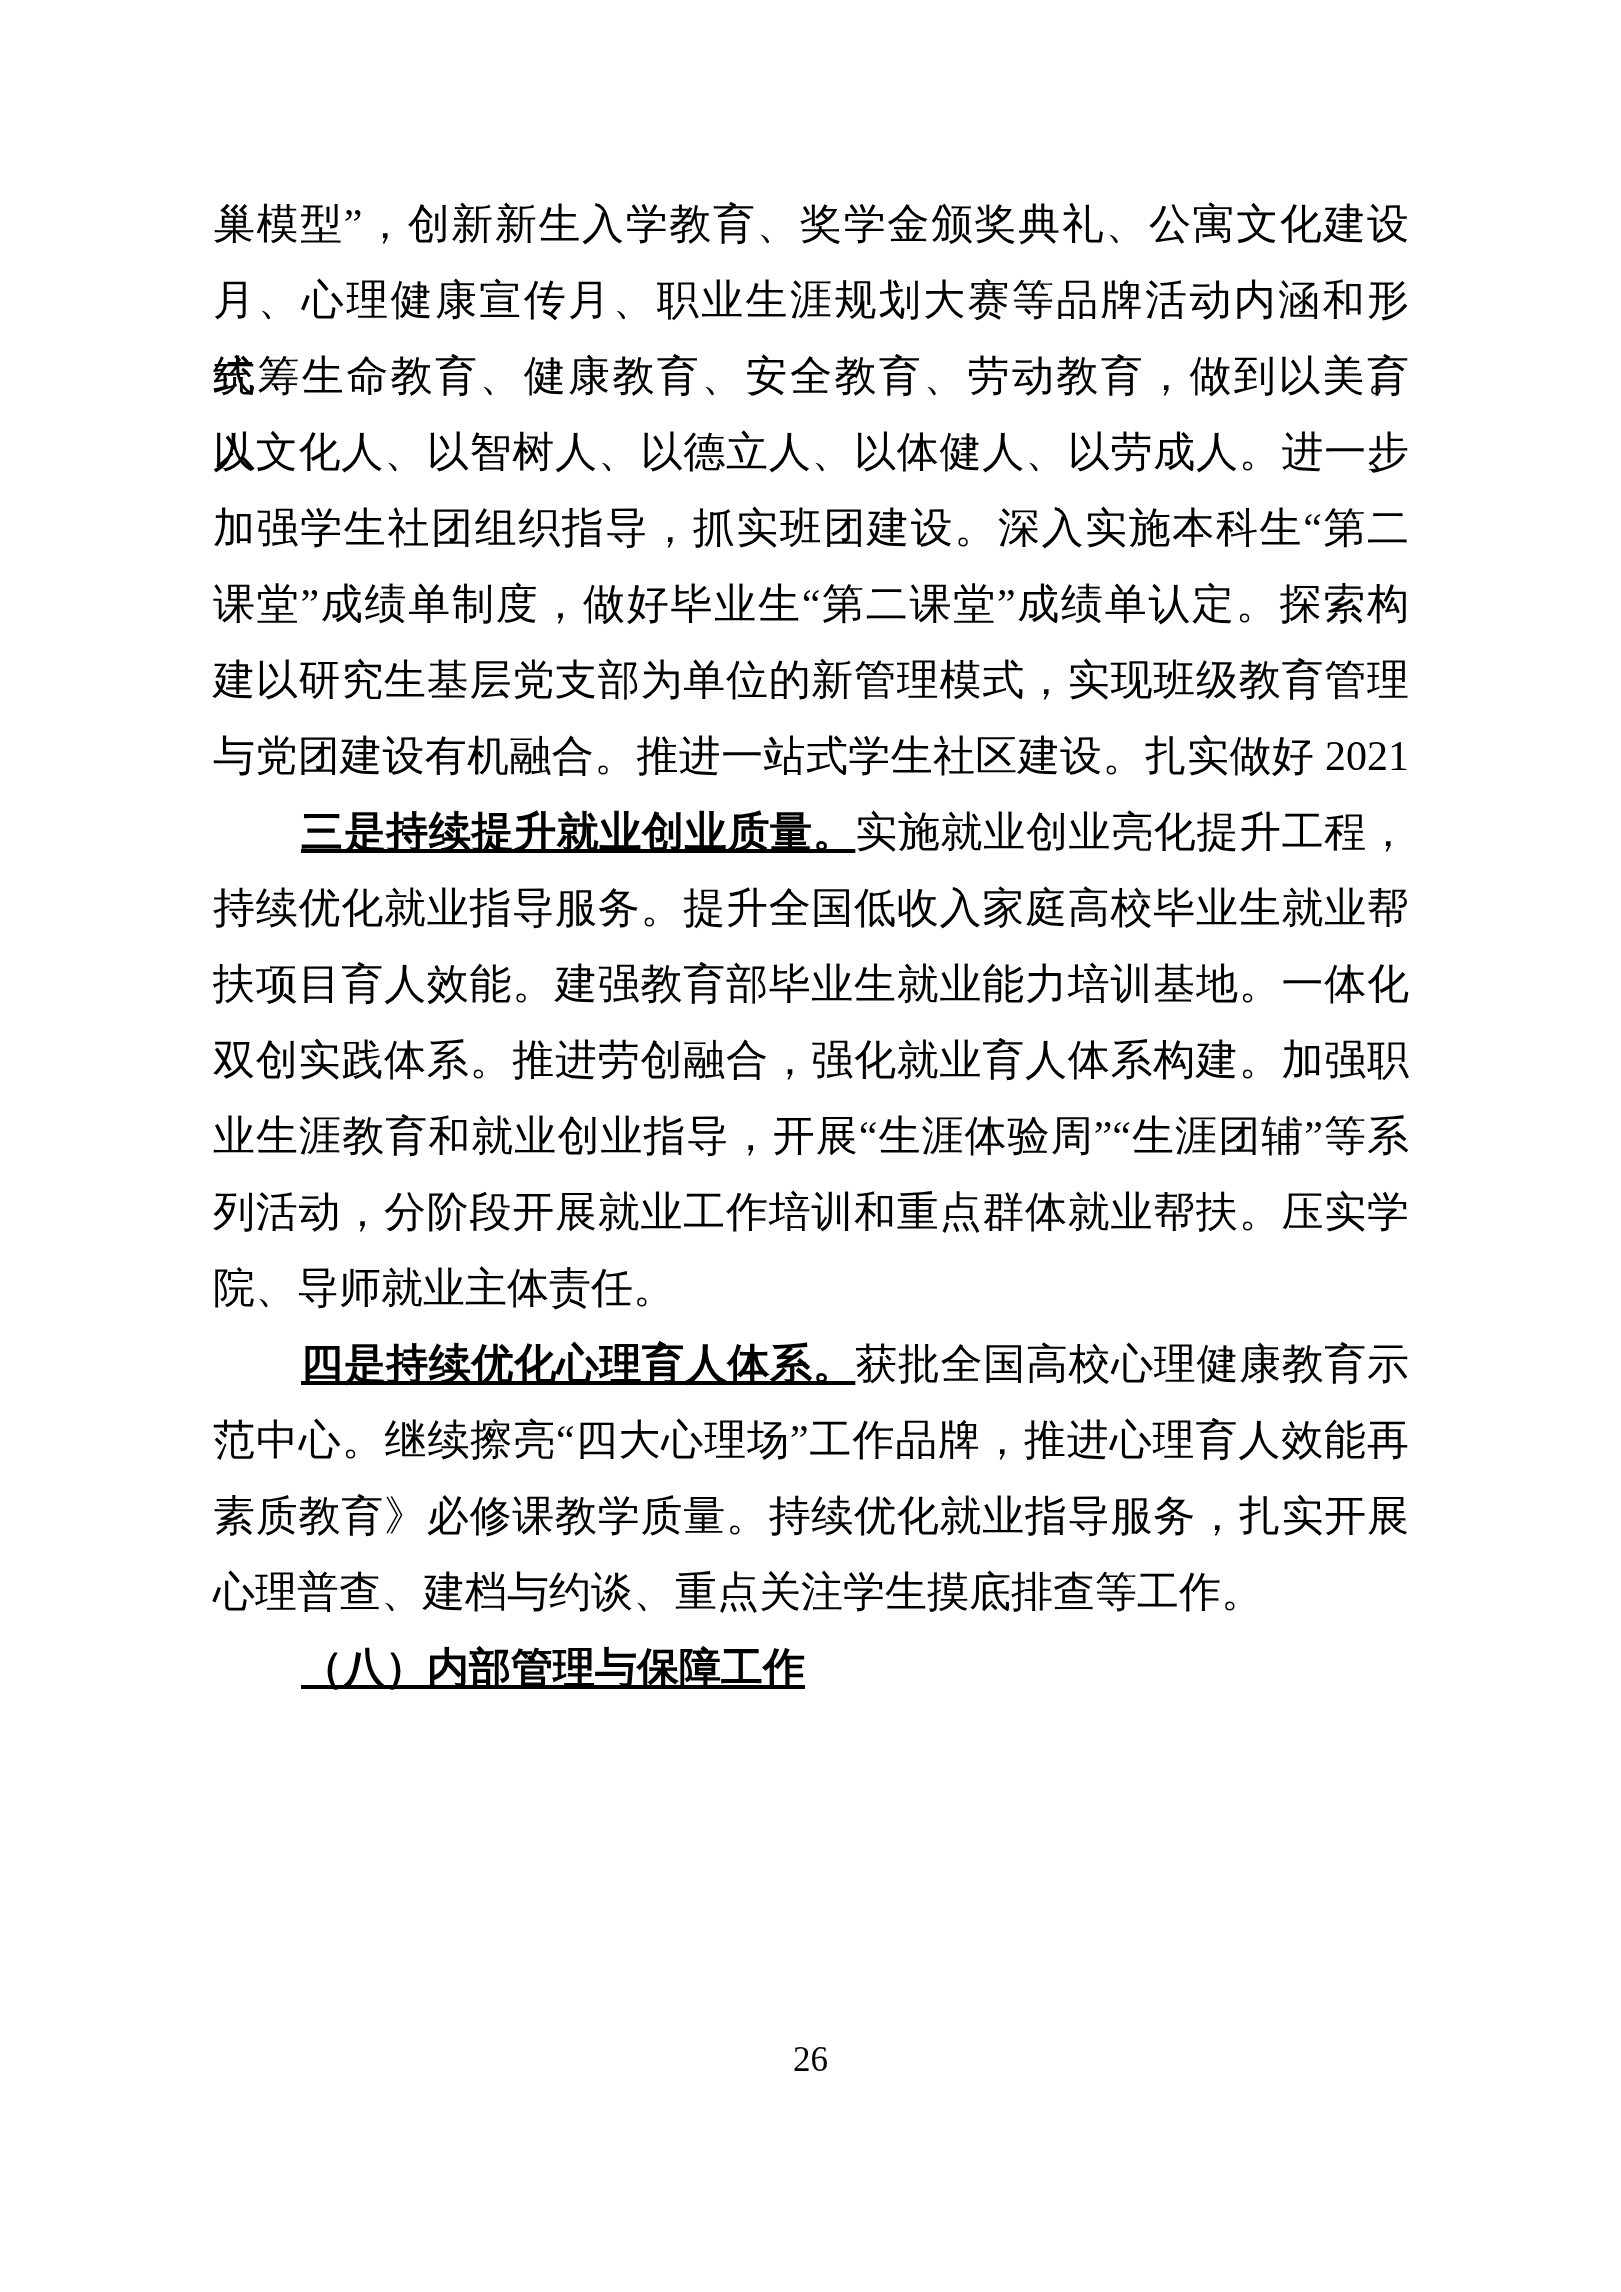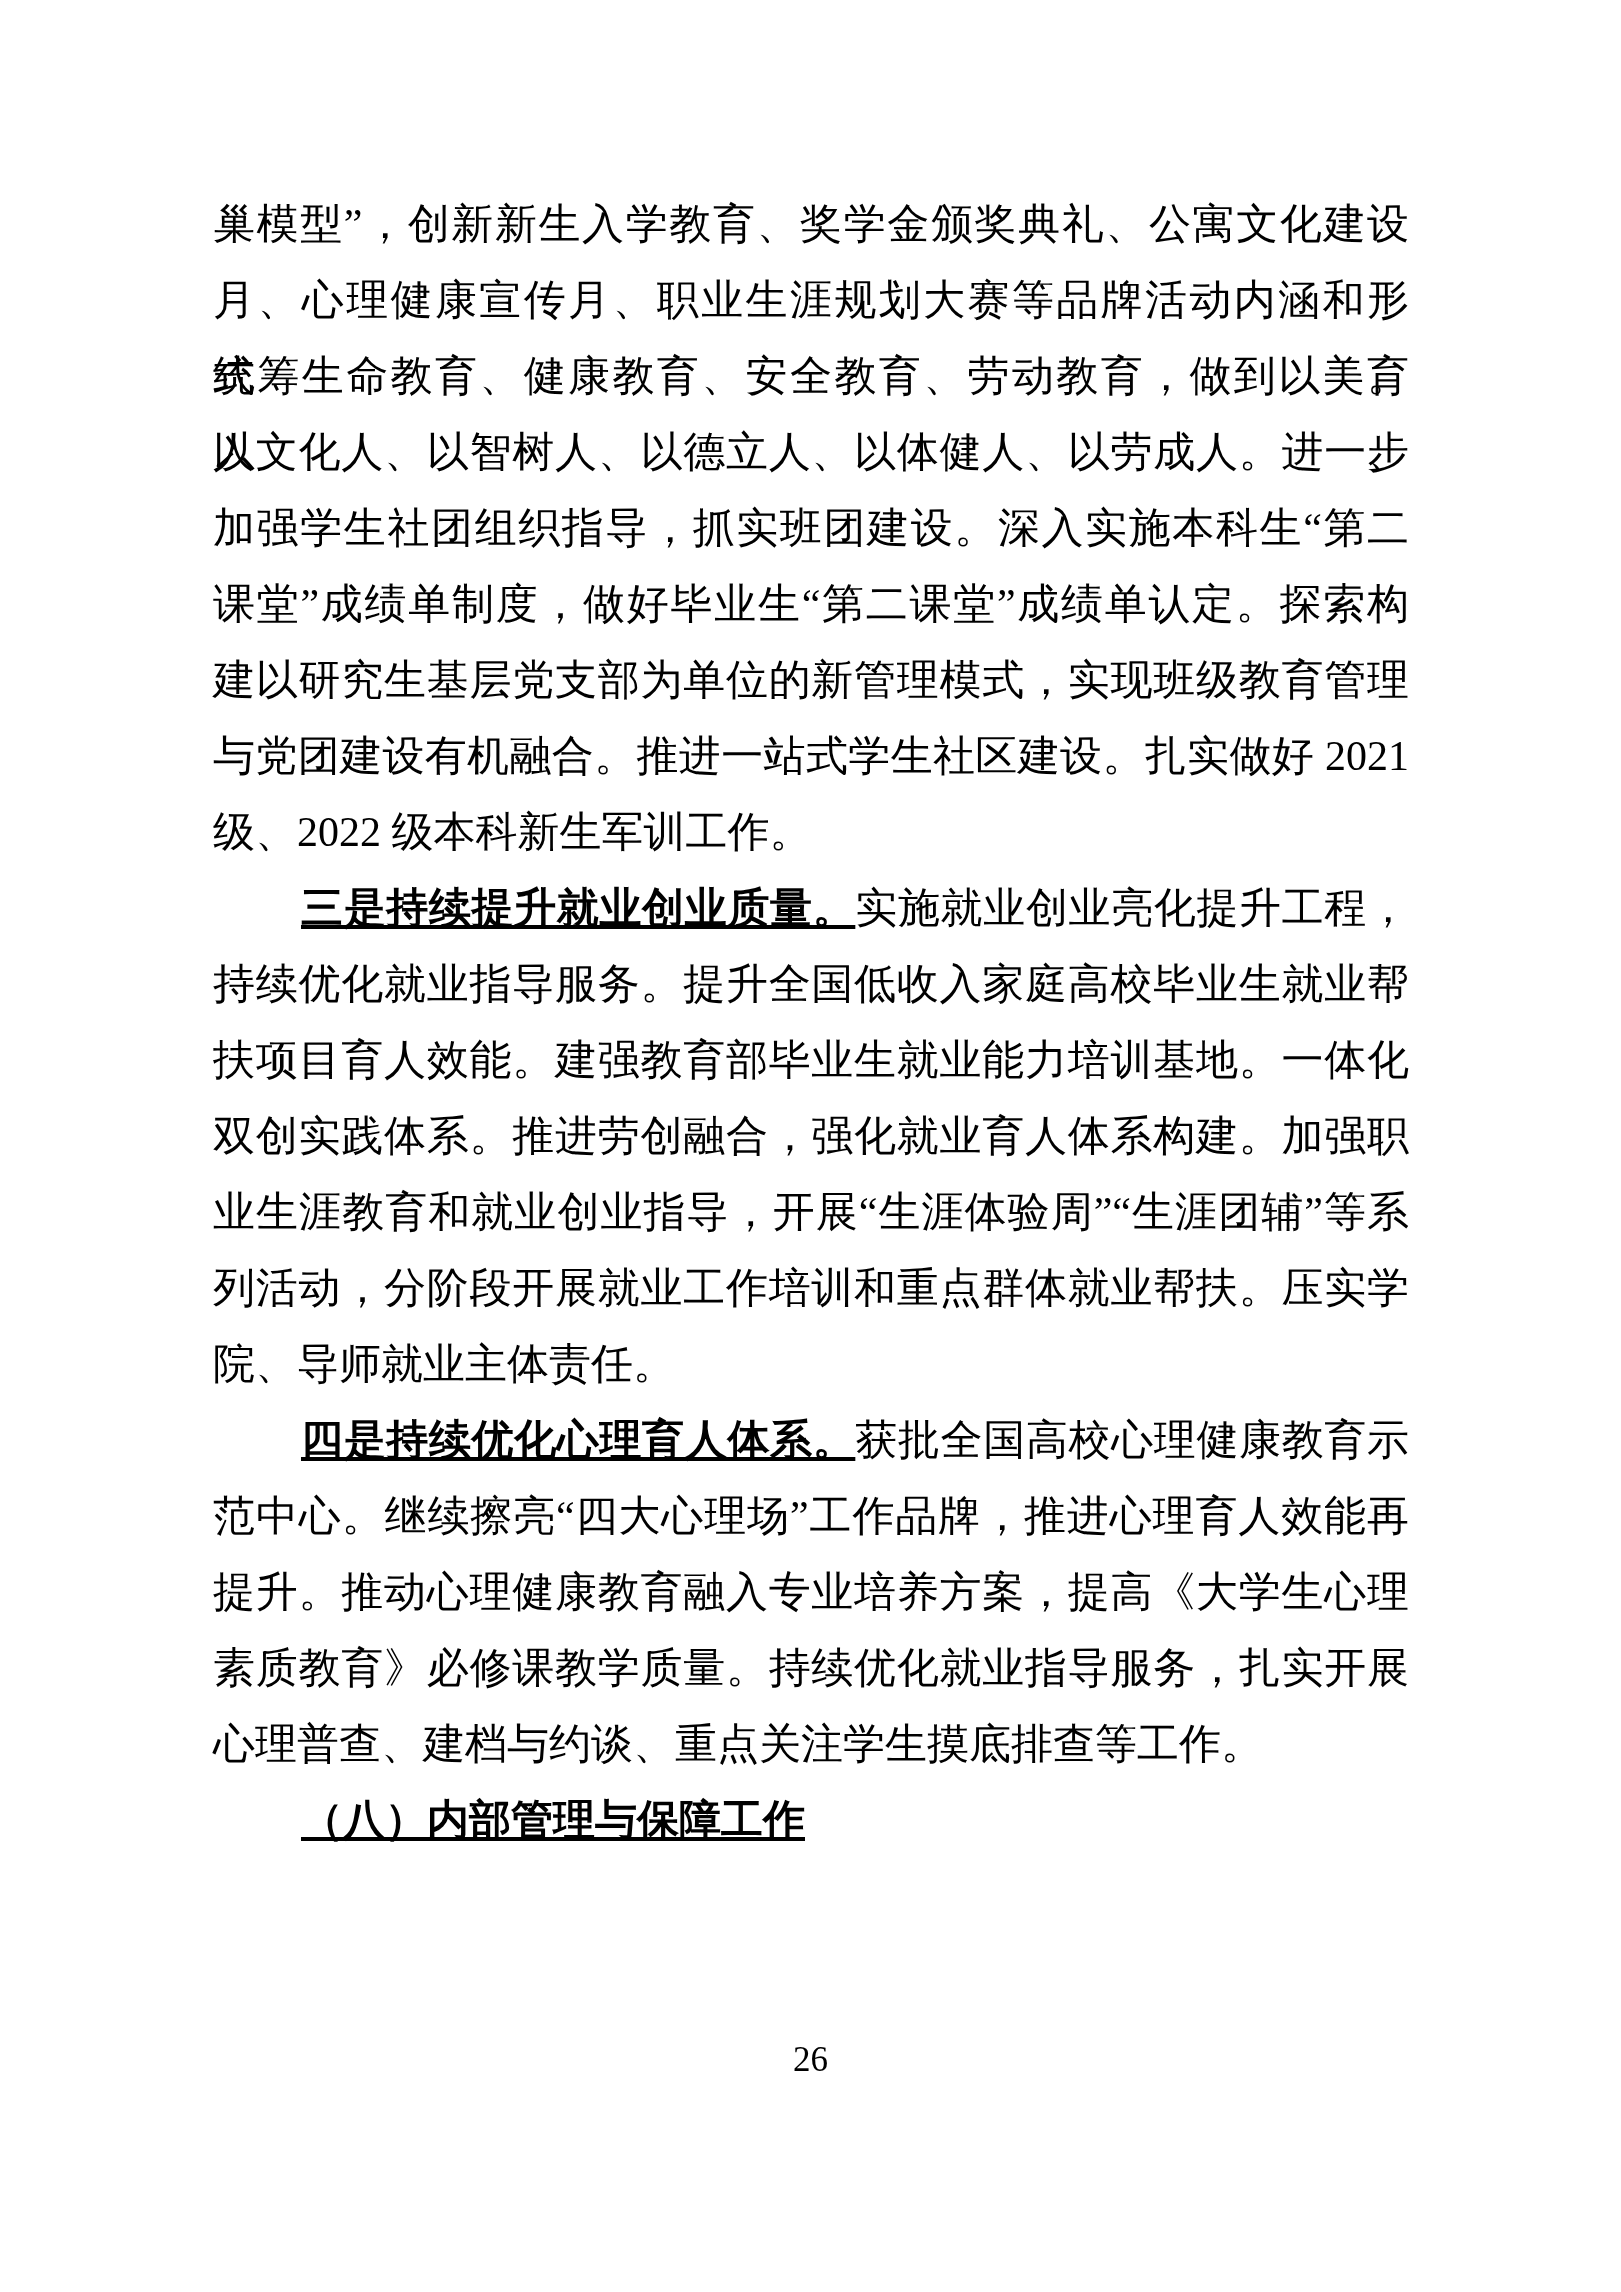--- a/index.html
+++ b/index.html
@@ -61,31 +61,29 @@
 <main>
   <section class="text-block">
       <div class="line justify"><span class="seg">巢模型”，创新新生入学教育、奖学金颁奖典礼、公寓文化建设</span></div>
       <div class="line justify"><span class="seg">月、心理健康宣传月、职业生涯规划大赛等品牌活动内涵和形式。</span></div>
       <div class="line justify"><span class="seg">统筹生命教育、健康教育、安全教育、劳动教育，做到以美育人、</span></div>
       <div class="line justify"><span class="seg">以文化人、以智树人、以德立人、以体健人、以劳成人。进一步</span></div>
       <div class="line justify"><span class="seg">加强学生社团组织指导，抓实班团建设。深入实施本科生“第二</span></div>
       <div class="line justify"><span class="seg">课堂”成绩单制度，做好毕业生“第二课堂”成绩单认定。探索构</span></div>
       <div class="line justify"><span class="seg">建以研究生基层党支部为单位的新管理模式，实现班级教育管理</span></div>
       <div class="line justify"><span class="seg">与党团建设有机融合。推进一站式学生社区建设。扎实做好 2021</span></div>
-      <div class="line"><span class="seg">级、2022 级本科新生军训工作。</span></div>
       <div class="line justify indent"><span class="seg bold">三是持续提升就业创业质量。</span><span class="seg">实施就业创业亮化提升工程，</span></div>
       <div class="line justify"><span class="seg">持续优化就业指导服务。提升全国低收入家庭高校毕业生就业帮</span></div>
       <div class="line justify"><span class="seg">扶项目育人效能。建强教育部毕业生就业能力培训基地。一体化</span></div>
       <div class="line justify"><span class="seg">双创实践体系。推进劳创融合，强化就业育人体系构建。加强职</span></div>
       <div class="line justify"><span class="seg">业生涯教育和就业创业指导，开展“生涯体验周”“生涯团辅”等系</span></div>
       <div class="line justify"><span class="seg">列活动，分阶段开展就业工作培训和重点群体就业帮扶。压实学</span></div>
       <div class="line"><span class="seg">院、导师就业主体责任。</span></div>
       <div class="line justify indent"><span class="seg bold">四是持续优化心理育人体系。</span><span class="seg">获批全国高校心理健康教育示</span></div>
       <div class="line justify"><span class="seg">范中心。继续擦亮“四大心理场”工作品牌，推进心理育人效能再</span></div>
-      <div class="line justify"><span class="seg">提升。推动心理健康教育融入专业培养方案，提高《大学生心理</span></div>
       <div class="line justify"><span class="seg">素质教育》必修课教学质量。持续优化就业指导服务，扎实开展</span></div>
       <div class="line"><span class="seg">心理普查、建档与约谈、重点关注学生摸底排查等工作。</span></div>
       <div class="line indent"><span class="seg bold">（八）内部管理与保障工作</span></div>
     </section>
   <footer class="page-footer">
     <span class="page-number">26</span>
   </footer>
 </main>
 
 

